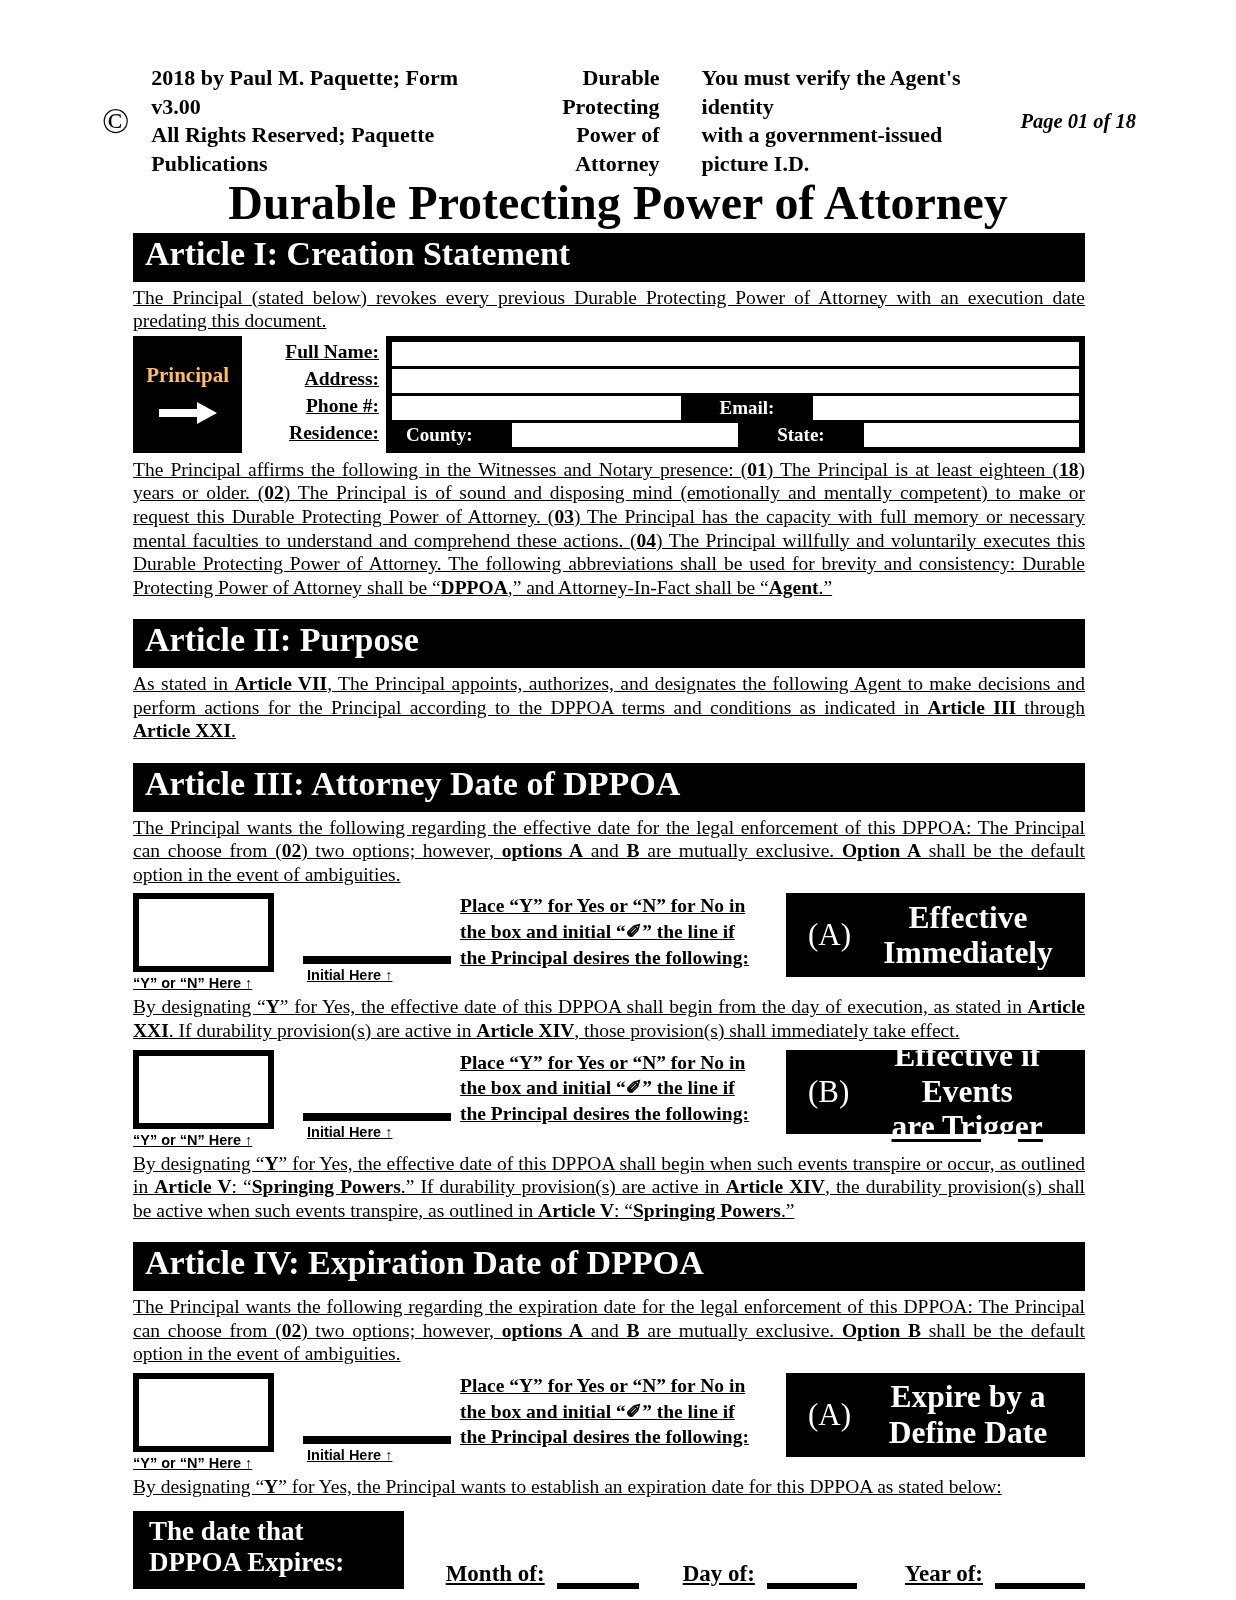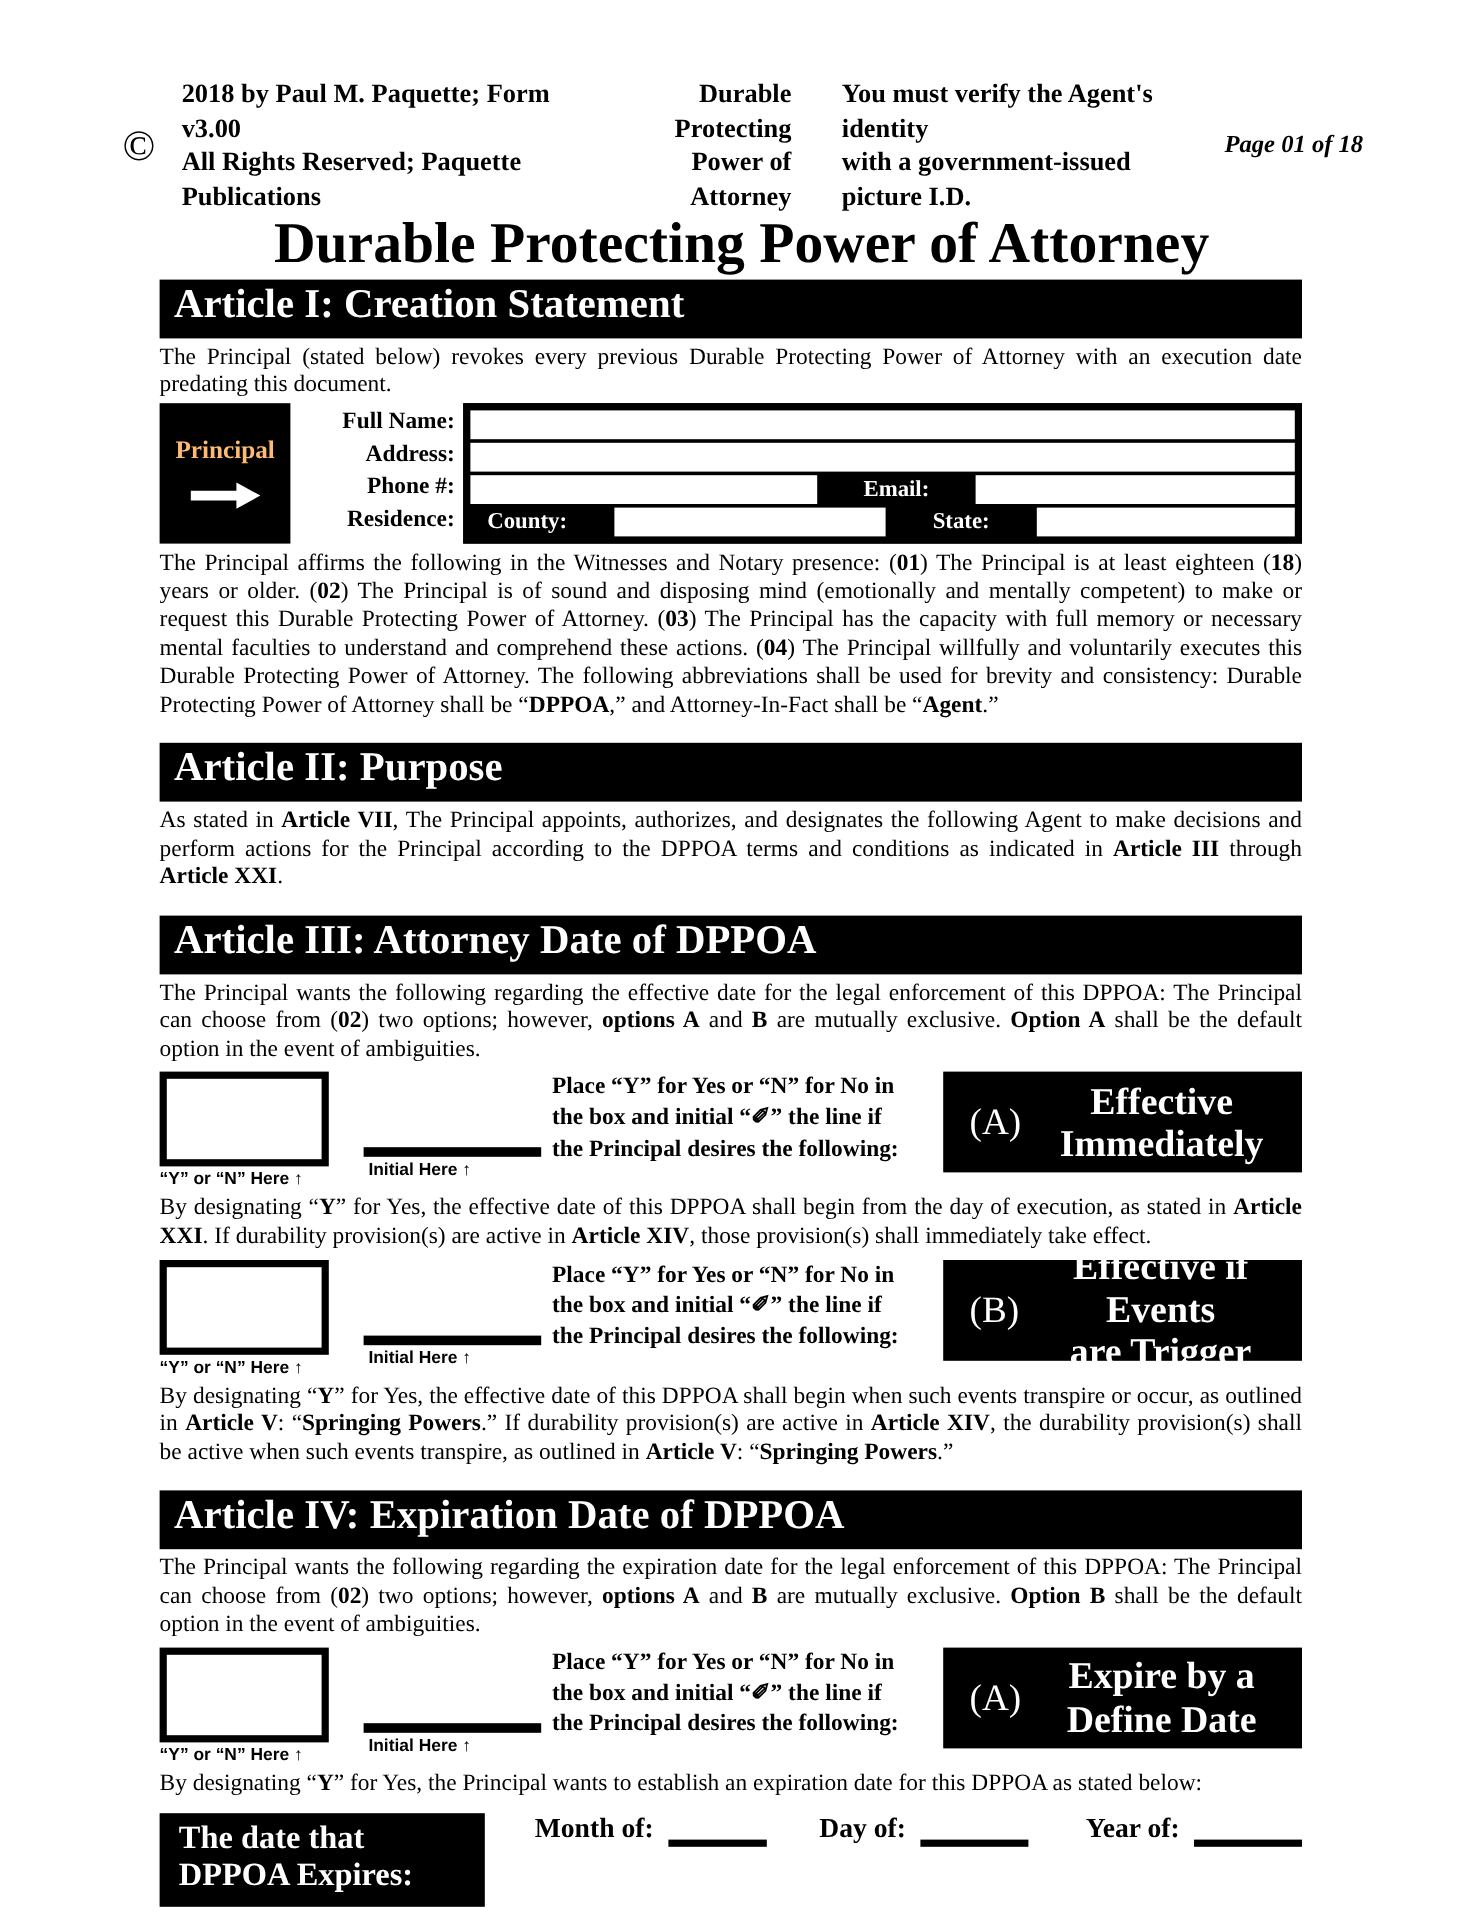--- a/index.html
+++ b/index.html
@@ -12,21 +12,21 @@
   .header { display: flex; align-items: center; margin: 64px 100px 0 102px; }
   .c-symbol { font-size: 36px; line-height: 1; font-family: "Liberation Serif", serif; }
   .hdr-block { font-weight: bold; font-size: 22px; line-height: 1.3; }
   .hdr-copy { margin-left: 22px; }
   .hdr-doc { text-align: right; margin-left: 28px; }
   .hdr-notice { margin-left: 42px; }
   .hdr-page { font-size: 20.5px; font-weight: bold; margin-left: 28px; white-space: nowrap; font-style: italic; }
   
   .title { font-size: 48px; font-weight: bold; text-align: center; margin-top: 0px; line-height: 1.05; }
   
-  .content { margin: 4px 151px 0 133px; }
+  .content { margin: 4px 151px 0 133px; text-decoration: underline; }
   .article-bar {
     background: #000; color: #fff; font-weight: bold; font-size: 34px;
     padding: 1px 12px 7px 12px; line-height: 1.2;
   }
   .para { font-size: 19.5px; line-height: 1.21; text-align: justify; margin: 4px 0 3px 0; }
   .mt18 { margin-top: 20px; }
   
   .pform { display: flex; margin: 3px 0 5px 0; }
   .pbox {
     width: 111px; background: #000; color: #fdba74; display: flex; flex-direction: column;
@@ -47,21 +47,21 @@
   .yn-box { width: 141px; height: 79px; border: 6px solid #000; background: #fff; font: bold 28px "Liberation Serif", serif; text-align: center; }
   .opt-caption { font-family: "Liberation Sans", sans-serif; font-weight: bold; font-size: 14.5px; margin-top: 3px; white-space: nowrap; }
   .opt-initcol { width: 155px; display: flex; flex-direction: column; justify-content: center; }
   .init-line { width: 148px; height: 8px; background: #000; margin-top: 63px; }
   .opt-initcol .opt-caption { margin-left: 4px; }
   .opt-instr { width: 314px; font-weight: bold; font-size: 19.5px; line-height: 1.32; margin-left: 2px; white-space: nowrap; }
   .opt-title { flex: 1; background: #000; color: #fff; height: 84px; display: flex; align-items: center; margin-left: 12px; }
   .opt-letter { font-size: 31px; padding: 0 14px 0 22px; }
   .opt-name { flex: 1; text-align: center; font-weight: bold; font-size: 31.5px; line-height: 1.13; padding-right: 14px; }
   
-  .expiry { display: flex; align-items: flex-start; margin-top: 12px; }
+  .expiry { display: flex; align-items: flex-end; margin-top: 12px; }
   .exp-label { background: #000; color: #fff; font-weight: bold; font-size: 27px; padding: 5px 24px 11px 16px; }
   .exp-group { display: flex; align-items: flex-end; font-weight: bold; font-size: 23px; }
   .exp-group .lbl { white-space: nowrap; padding-bottom: 2px; }
   .blank-line { height: 6px; background: #000; margin-left: 12px; }
   .w82 { width: 82px; } .w90 { width: 90px; } .w112 { width: 112px; }
   .gap-m { margin-left: 42px; } .gap-d { margin-left: 44px; } .gap-y { margin-left: 48px; }
   
   .sigrow { display: flex; align-items: flex-end; justify-content: space-between; margin: 56px 151px 0 140px; font-weight: bold; font-size: 23px; }
   .sig-group { display: flex; align-items: flex-end; }
   .sig-group .lbl { white-space: nowrap; padding-bottom: 2px; }

